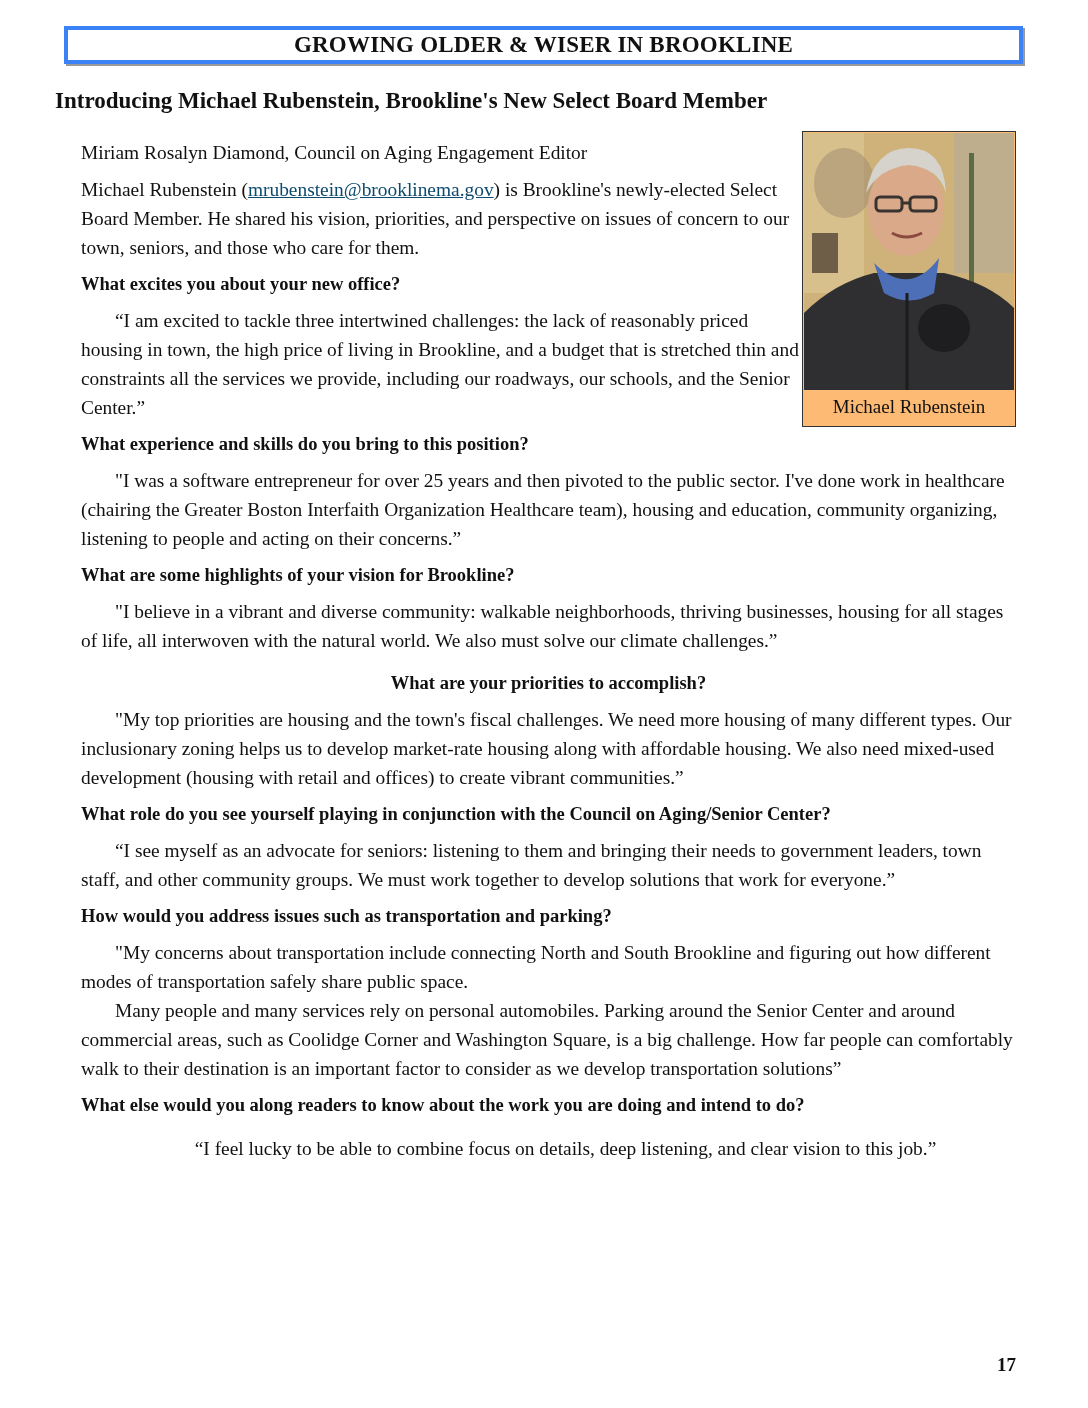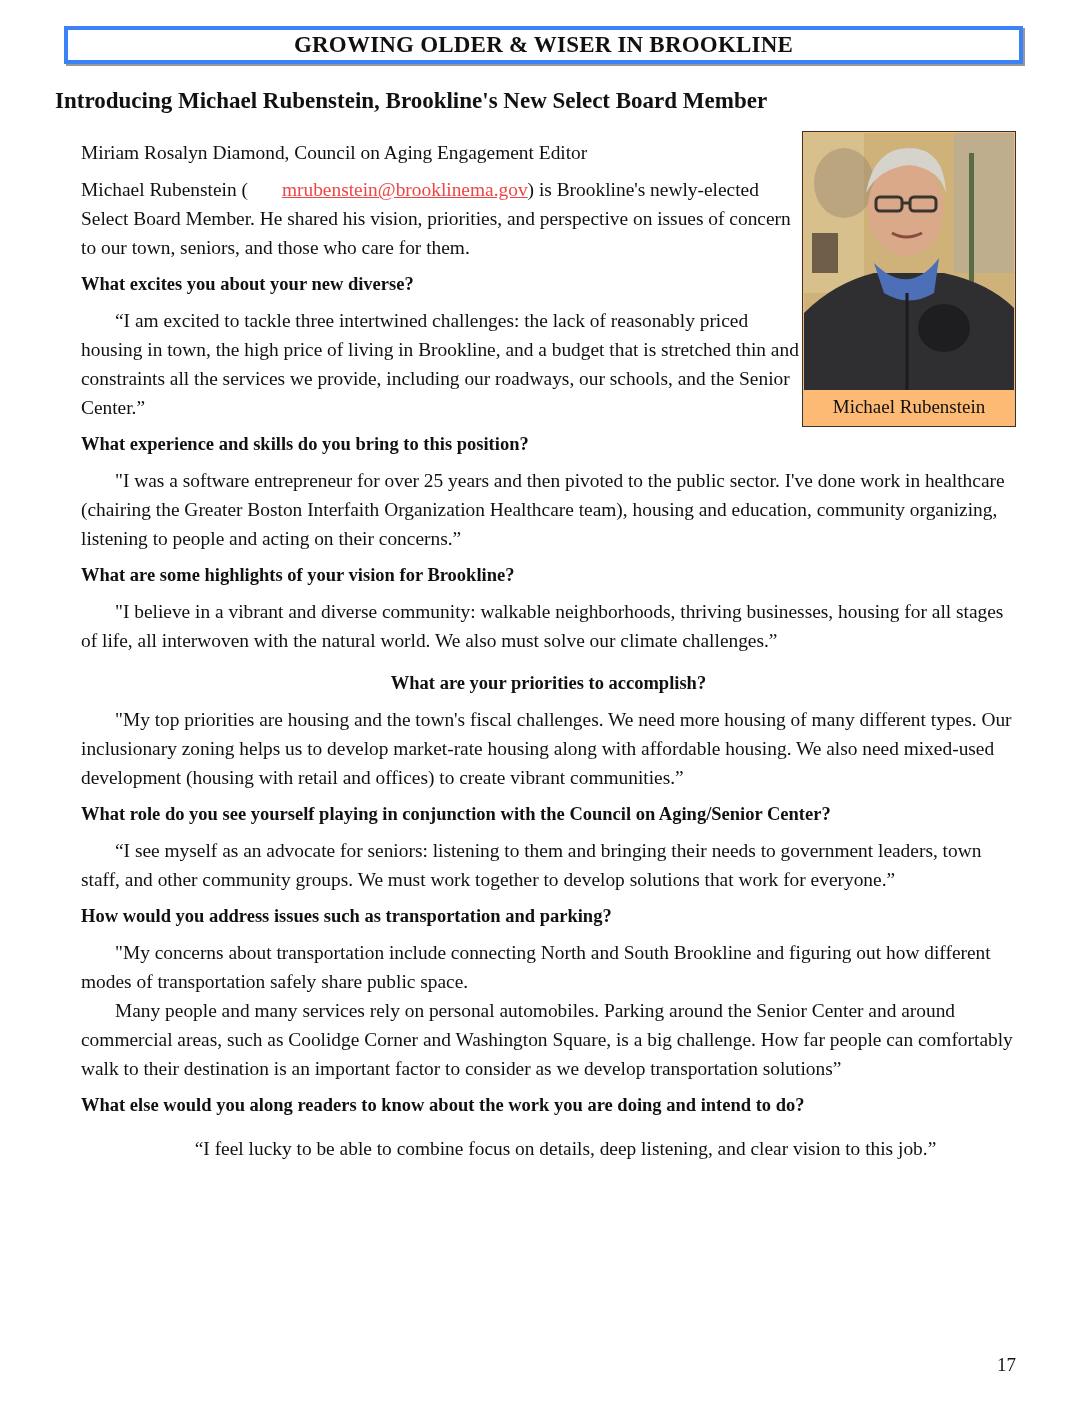--- a/index.html
+++ b/index.html
@@ -27,37 +27,37 @@
   }
   .content p { margin: 0; }
   .byline { margin-bottom: 8px !important; }
   .intro { width: 728px; margin-bottom: 8px !important; }
   .q {
     font-weight: bold; font-size: 18.5px; margin-top: 8px !important; margin-bottom: 7px !important;
   }
   .a { text-indent: 34px; }
   .a.narrow { width: 728px; }
   .a.tight { text-indent: 34px; }
-  .link { color: #ef4444; text-decoration: underline; margin-left: 34px; }
+  .link { color: #0c4a6e; text-decoration: underline; }
   .photo-box {
     position: absolute; left: 802px; top: 131px; width: 214px; height: 296px;
     border: 1px solid #333; box-sizing: border-box; background: #fdba74;
   }
   .photo {
     position: absolute; left: 1px; top: 1px; width: 210px; height: 257px;
     overflow: hidden;
     background: linear-gradient(180deg, #c9a86e 0%, #d9bd86 40%, #8c7a62 70%, #4a4642 100%);
   }
   .photo svg { width: 100%; height: 100%; display: block; }
   .caption {
     position: absolute; left: 0; top: 260px; width: 100%; text-align: center;
     font-size: 19px; line-height: 30px;
   }
   .page-number {
-    position: absolute; left: 997px; top: 1354px; font-size: 19px;
+    position: absolute; left: 997px; top: 1354px; font-size: 19px; font-weight: bold;
   }
   .spacer-lg { margin-top: 14px !important; text-align: center; }
 </style>
 </head>
 <body>
 
 <div class="header-box">
   <span>GROWING OLDER &amp; WISER IN BROOKLINE</span>
 </div>
 
@@ -84,21 +84,21 @@
       <ellipse cx="140" cy="195" rx="26" ry="24" fill="#1e1e20"></ellipse>
     </svg>
   </div>
   <div class="caption">Michael Rubenstein</div>
 </div>
 
 <div class="content">
   <p class="byline">Miriam Rosalyn Diamond, Council on Aging Engagement Editor</p>
   <p class="intro"><span>Michael Rubenstein (</span><a class="link" href="#">mrubenstein@brooklinema.gov</a><span>) is Brookline's newly-elected Select Board Member. He shared his vision, priorities, and perspective on issues of concern to our town, seniors, and those who care for them.</span></p>
 
-  <p class="q">What excites you about your new diverse?</p>
+  <p class="q">What excites you about your new office?</p>
   <p class="a narrow">“I am excited to tackle three intertwined challenges: the lack of reasonably priced housing in town, the high price of living in Brookline, and a budget that is stretched thin and constraints all the services we provide, including our roadways, our schools, and the Senior Center.”</p>
 
   <p class="q">What experience and skills do you bring to this position?</p>
   <p class="a">"I was a software entrepreneur for over 25 years and then pivoted to the public sector. I've done work in healthcare (chairing the Greater Boston Interfaith Organization Healthcare team), housing and education, community organizing, listening to people and acting on their concerns.”</p>
 
   <p class="q">What are some highlights of your vision for Brookline?</p>
   <p class="a">"I believe in a vibrant and diverse community: walkable neighborhoods, thriving businesses, housing for all stages of life, all interwoven with the natural world. We also must solve our climate challenges.”</p>
 
   <p class="q spacer-lg">What are your priorities to accomplish?</p>
   <p class="a">"My top priorities are housing and the town's fiscal challenges. We need more housing of many different types. Our inclusionary zoning helps us to develop market-rate housing along with affordable housing. We also need mixed-used development (housing with retail and offices) to create vibrant communities.”</p>

